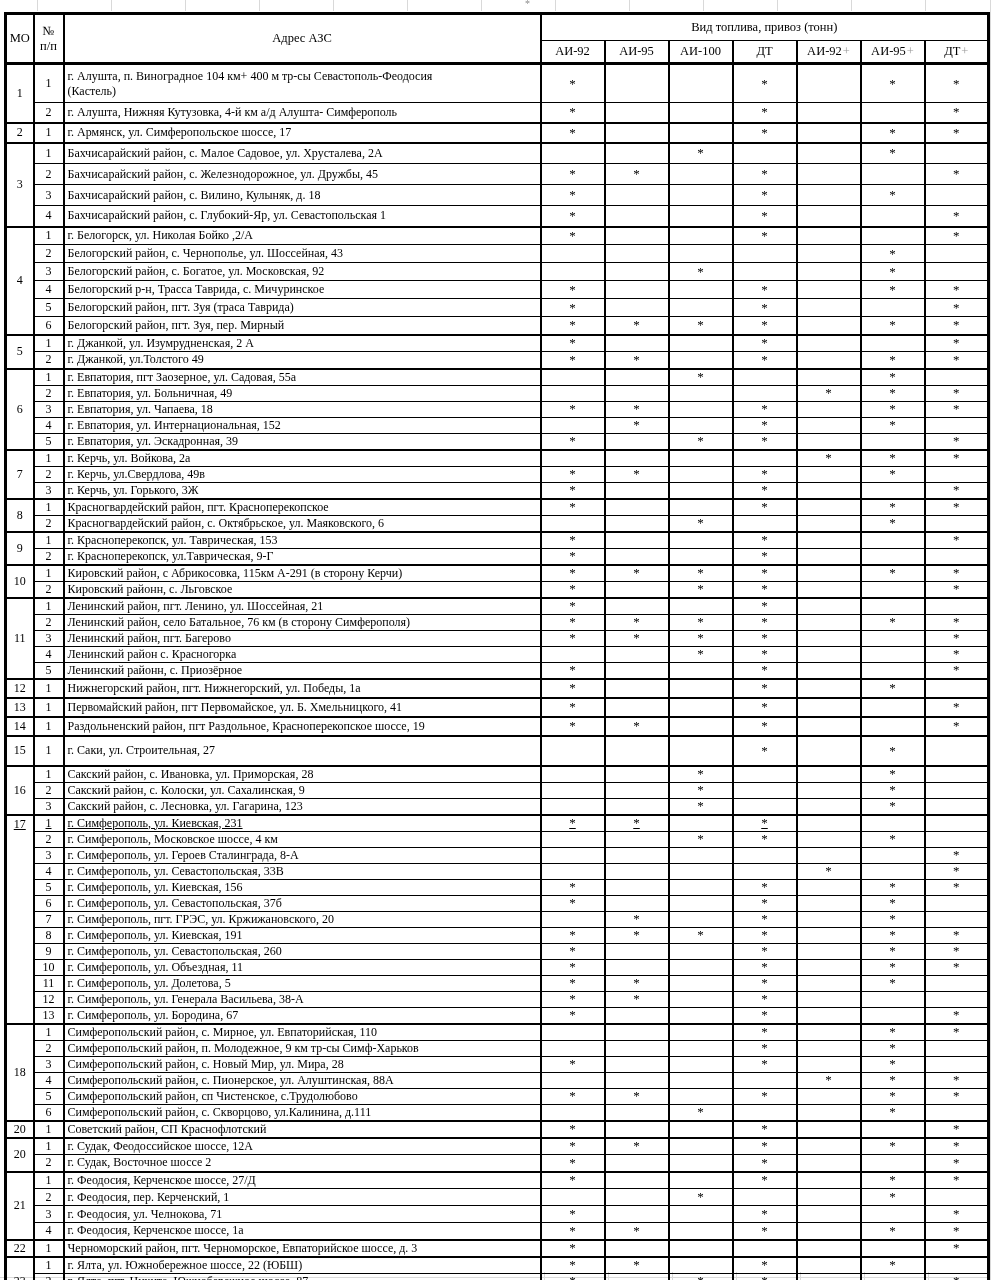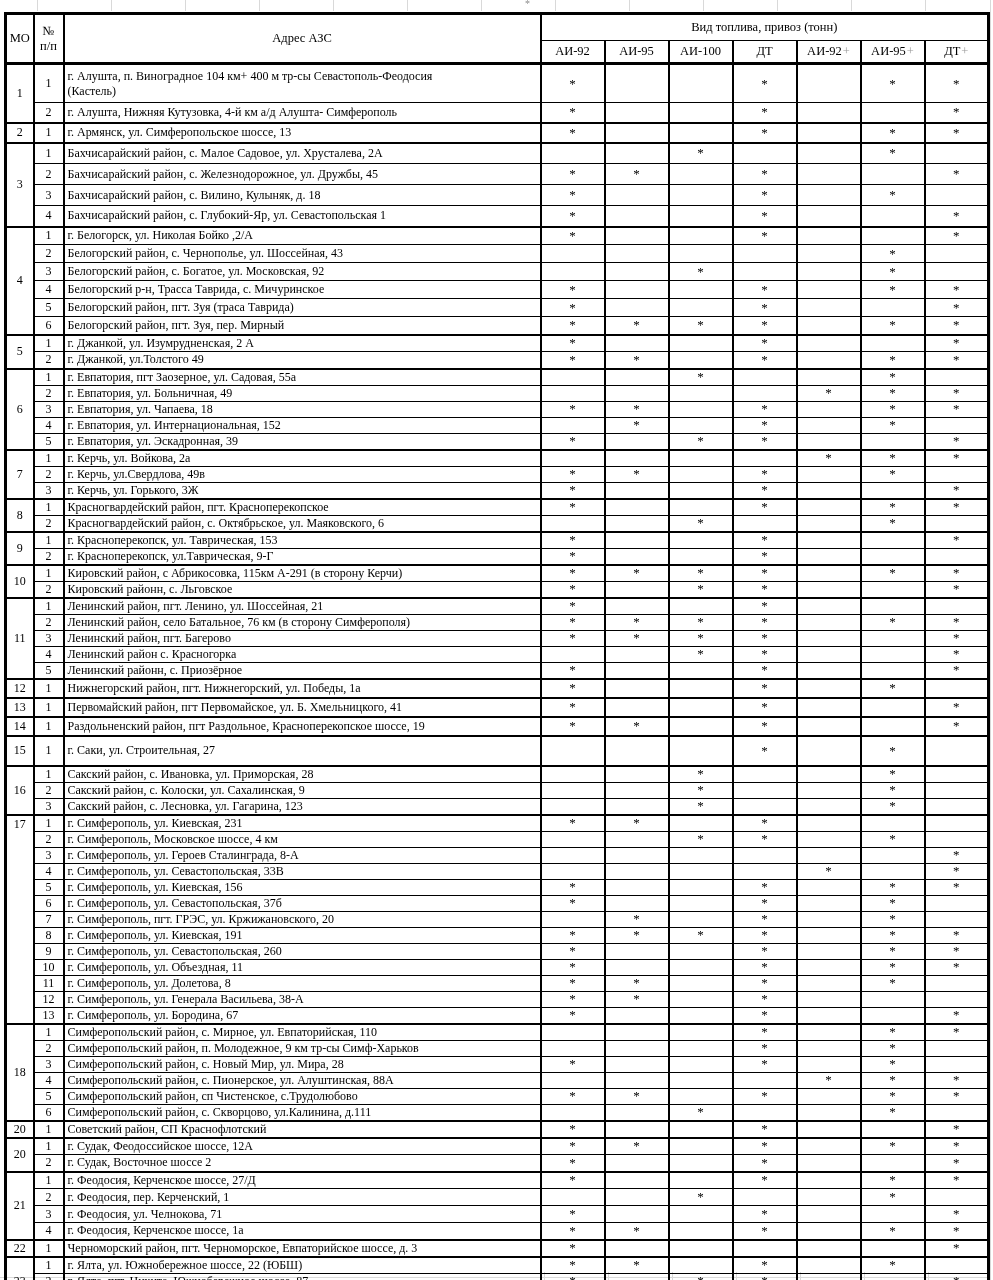--- a/index.html
+++ b/index.html
@@ -109,21 +109,21 @@
           <td class="fuel"></td>
           <td class="fuel"></td>
           <td class="fuel">*</td>
           <td class="fuel"></td>
           <td class="fuel"></td>
           <td class="fuel">*</td>
         </tr>
         <tr class="gstart" style="height: 20px;">
           <td class="mo" rowspan="1">2</td>
           <td class="num">1</td>
-          <td class="addr">г. Армянск, ул. Симферопольское шоссе, 13</td>
+          <td class="addr">г. Армянск, ул. Симферопольское шоссе, 17</td>
           <td class="fuel">*</td>
           <td class="fuel"></td>
           <td class="fuel"></td>
           <td class="fuel">*</td>
           <td class="fuel"></td>
           <td class="fuel">*</td>
           <td class="fuel">*</td>
         </tr>
         <tr class="gstart" style="height: 21px;">
           <td class="mo" rowspan="4">3</td>
@@ -550,21 +550,21 @@
           <td class="num">3</td>
           <td class="addr">Сакский район, с. Лесновка, ул. Гагарина, 123</td>
           <td class="fuel"></td>
           <td class="fuel"></td>
           <td class="fuel">*</td>
           <td class="fuel"></td>
           <td class="fuel"></td>
           <td class="fuel">*</td>
           <td class="fuel"></td>
         </tr>
-        <tr class="gstart" style="height: 15px;">
+        <tr class="gstart" style="height: 15px; text-decoration: underline;">
           <td class="mo" rowspan="13" style="vertical-align: top; padding-top: 1px;">17</td>
           <td class="num">1</td>
           <td class="addr">г. Симферополь, ул. Киевская, 231</td>
           <td class="fuel">*</td>
           <td class="fuel">*</td>
           <td class="fuel"></td>
           <td class="fuel">*</td>
           <td class="fuel"></td>
           <td class="fuel"></td>
           <td class="fuel"></td>
@@ -663,21 +663,21 @@
           <td class="fuel">*</td>
           <td class="fuel"></td>
           <td class="fuel"></td>
           <td class="fuel">*</td>
           <td class="fuel"></td>
           <td class="fuel">*</td>
           <td class="fuel">*</td>
         </tr>
         <tr style="height: 15px;">
           <td class="num">11</td>
-          <td class="addr">г. Симферополь, ул. Долетова, 8</td>
+          <td class="addr">г. Симферополь, ул. Долетова, 5</td>
           <td class="fuel">*</td>
           <td class="fuel">*</td>
           <td class="fuel"></td>
           <td class="fuel">*</td>
           <td class="fuel"></td>
           <td class="fuel">*</td>
           <td class="fuel"></td>
         </tr>
         <tr style="height: 15px;">
           <td class="num">12</td>

